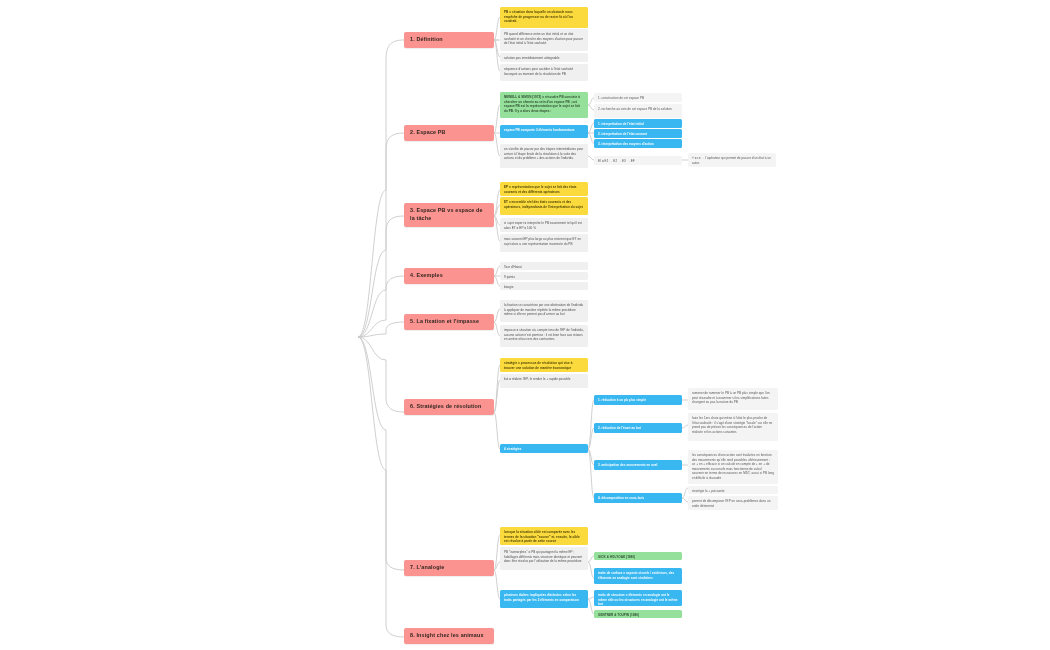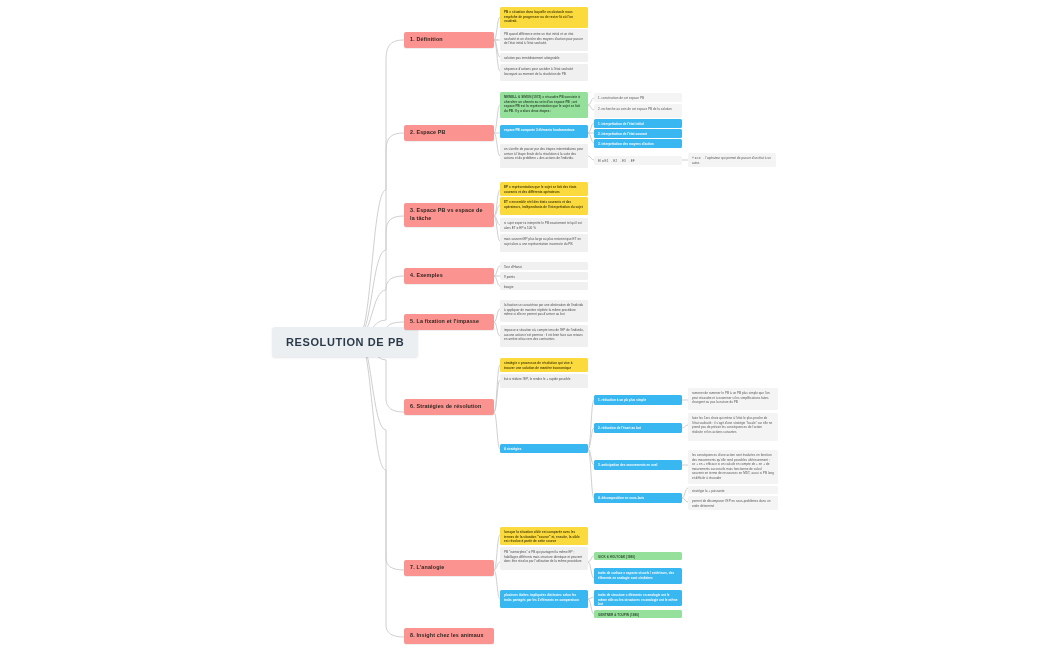--- a/index.html
+++ b/index.html
@@ -105,21 +105,20 @@
       <path d="M494,570 C497,570 497,535 500,535"></path>
       <path d="M494,570 C497,570 497,562 500,562"></path>
       <path d="M494,570 C497,570 497,599 500,599"></path>
       <path d="M588,562 C591,562 591,556 594,556"></path>
       <path d="M588,562 C591,562 591,578 594,578"></path>
       <path d="M588,599 C591,599 591,597 594,597"></path>
       <path d="M588,599 C591,599 591,614 594,614"></path>
     </g>
   </svg>
 
-  <div class="node root" style="left:272px;top:327px;">RESOLUTION DE PB</div>
 
   <div class="node l1" style="left:404px;top:32px;width:90px;">1. Définition</div>
   <div class="node l1" style="left:404px;top:125px;width:90px;">2. Espace PB</div>
   <div class="node l1" style="left:404px;top:203px;width:90px;">3. Espace PB vs espace de la tâche</div>
   <div class="node l1" style="left:404px;top:268px;width:90px;">4. Exemples</div>
   <div class="node l1" style="left:404px;top:314px;width:90px;">5. La fixation et l'impasse</div>
   <div class="node l1" style="left:404px;top:399px;width:90px;">6. Stratégies de résolution</div>
   <div class="node l1" style="left:404px;top:560px;width:90px;">7. L'analogie</div>
   <div class="node l1" style="left:404px;top:628px;width:90px;">8. Insight chez les animaux</div>
 

